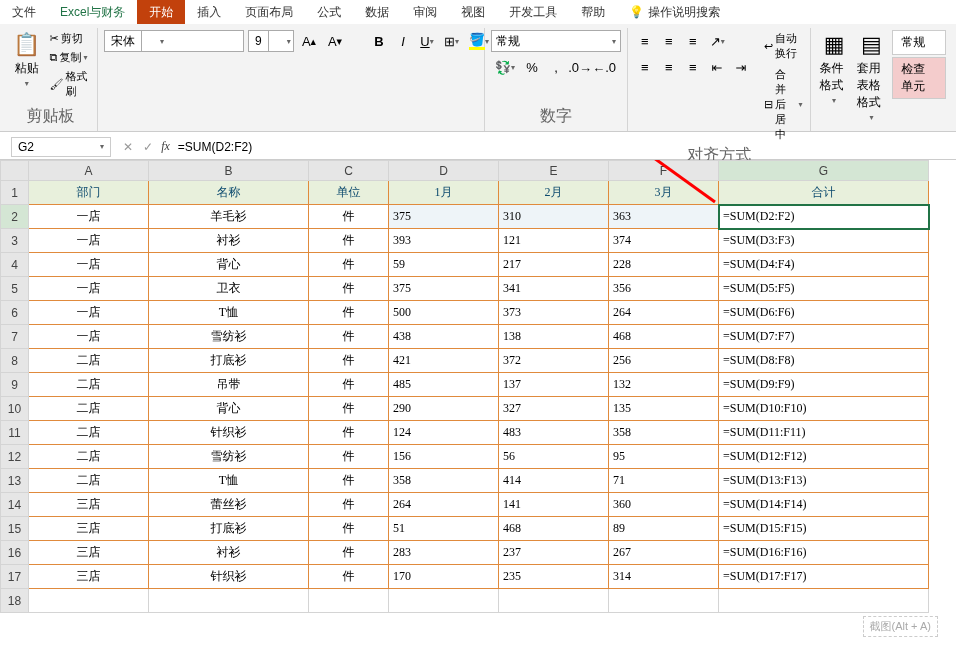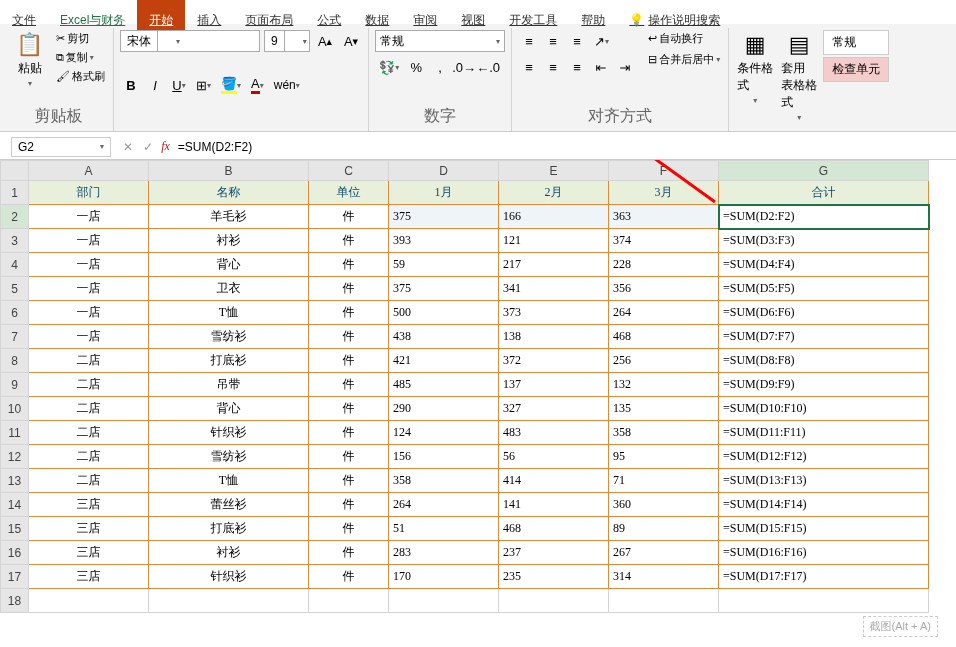--- a/index.html
+++ b/index.html
@@ -1,20 +1,20 @@
 <!DOCTYPE html>
 <html><head>
 <meta charset="utf-8">
 <style>
 * { box-sizing: border-box; margin: 0; padding: 0; }
 body { font-family: "Microsoft YaHei", sans-serif; font-size: 12px; background: #fff; user-select: none; }
 
 
 .menubar { display: flex; background: #fff; height: 24px; align-items: stretch; }
-.menuitem { padding: 20px 12px; color: #333; cursor: pointer; display: flex; align-items: center; text-decoration: underline; }
+.menuitem { padding: 4px 12px; color: #333; cursor: pointer; display: flex; align-items: center; }
 .menuitem.active { background: #c2410c; color: #fff; }
 .menuitem.special { color: #217346; }
 .menuitem.tell { display: flex; align-items: center; gap: 4px; }
 
 
 .ribbon { background: #f3f3f3; border-bottom: 1px solid #ccc; display: flex; height: 108px; padding: 4px 4px 0 4px; }
 .group { display: flex; flex-direction: column; border-right: 1px solid #d4d4d4; padding: 2px 6px; }
 .group-body { flex: 1; display: flex; gap: 4px; align-items: flex-start; }
 .group-label { text-align: center; color: #666; font-size: 16px; padding: 2px 0; }
 
@@ -29,21 +29,21 @@
 
 .ribbon-btn { width: 22px; height: 22px; display: inline-flex; align-items: center; justify-content: center; cursor: pointer; font-size: 13px; }
 .ribbon-btn.wide { width: auto; padding: 0 4px; }
 
 .number-format-select { width: 130px; height: 22px; border: 1px solid #aaa; background: #fff; display: flex; align-items: center; padding: 0 4px; justify-content: space-between; cursor: pointer; }
 
 
 .formula-row { display: flex; align-items: center; border-bottom: 1px solid #ccc; height: 26px; background: #fff; margin-top: 2px; padding-left: 7px; }
 .namebox { width: 100px; border: 1px solid #ccc; height: 20px; margin: 0 4px; display: flex; align-items: center; padding: 0 6px; justify-content: space-between; }
 .fxbar { display: flex; align-items: center; gap: 8px; padding: 0 8px; flex: 1; }
-.fx-icon { color: #b91c1c; font-style: italic; font-family: serif; }
+.fx-icon { color: #404040; font-style: italic; font-family: serif; }
 .fxbar .btns { display: flex; gap: 10px; color: #999; }
 
 
 .sheet-wrap { overflow: auto; }
 table.sheet { border-collapse: collapse; table-layout: fixed; }
 .sheet th, .sheet td { border: 1px solid #d4d4d4; font-size: 12px; font-weight: normal; }
 .col-head { background: #e6e6e6; text-align: center; height: 20px; color: #444; }
 .row-head { background: #e6e6e6; text-align: center; width: 28px; color: #444; }
 .corner { background: #e6e6e6; width: 28px; }
 
@@ -106,21 +106,21 @@
         <div class="small-row">
             <span>🖌</span>
             <span>格式刷</span>
           </div>
       </div>
     </div>
     <div class="group-label">剪贴板</div>
   </div>
 
   <div class="group" style="min-width:240px;">
-    <div class="group-body" style="flex-direction:column;gap:22px;">
+    <div class="group-body" style="gap:22px;">
       <div style="display:flex;gap:4px;align-items:center;">
         <div class="font-select" style="width:140px;">
           <span>宋体</span>
           <span class="sep"></span>
             <span class="dd">▾</span>
         </div>
         <div class="font-select" style="width:46px;">
           <span>9</span>
           <span class="sep"></span>
             <span class="dd">▾</span>
@@ -264,21 +264,21 @@
           <td class="data-cell hdr-cell">2月</td>
           <td class="data-cell hdr-cell">3月</td>
           <td class="data-cell hdr-cell">合计</td>
         </tr>
         <tr class="sel-row">
           <th class="row-head sel">2</th>
           <td class="data-cell center">一店</td>
           <td class="data-cell center">羊毛衫</td>
           <td class="data-cell center">件</td>
           <td class="data-cell sel-range left">375</td>
-          <td class="data-cell sel-range left">166</td>
+          <td class="data-cell sel-range left">310</td>
           <td class="data-cell sel-range left">363</td>
           <td class="data-cell active-cell left">=SUM(D2:F2)</td>
         </tr>
         <tr class="">
           <th class="row-head ">3</th>
           <td class="data-cell center">一店</td>
           <td class="data-cell center">衬衫</td>
           <td class="data-cell center">件</td>
           <td class="data-cell left">393</td>
           <td class="data-cell left">121</td>

